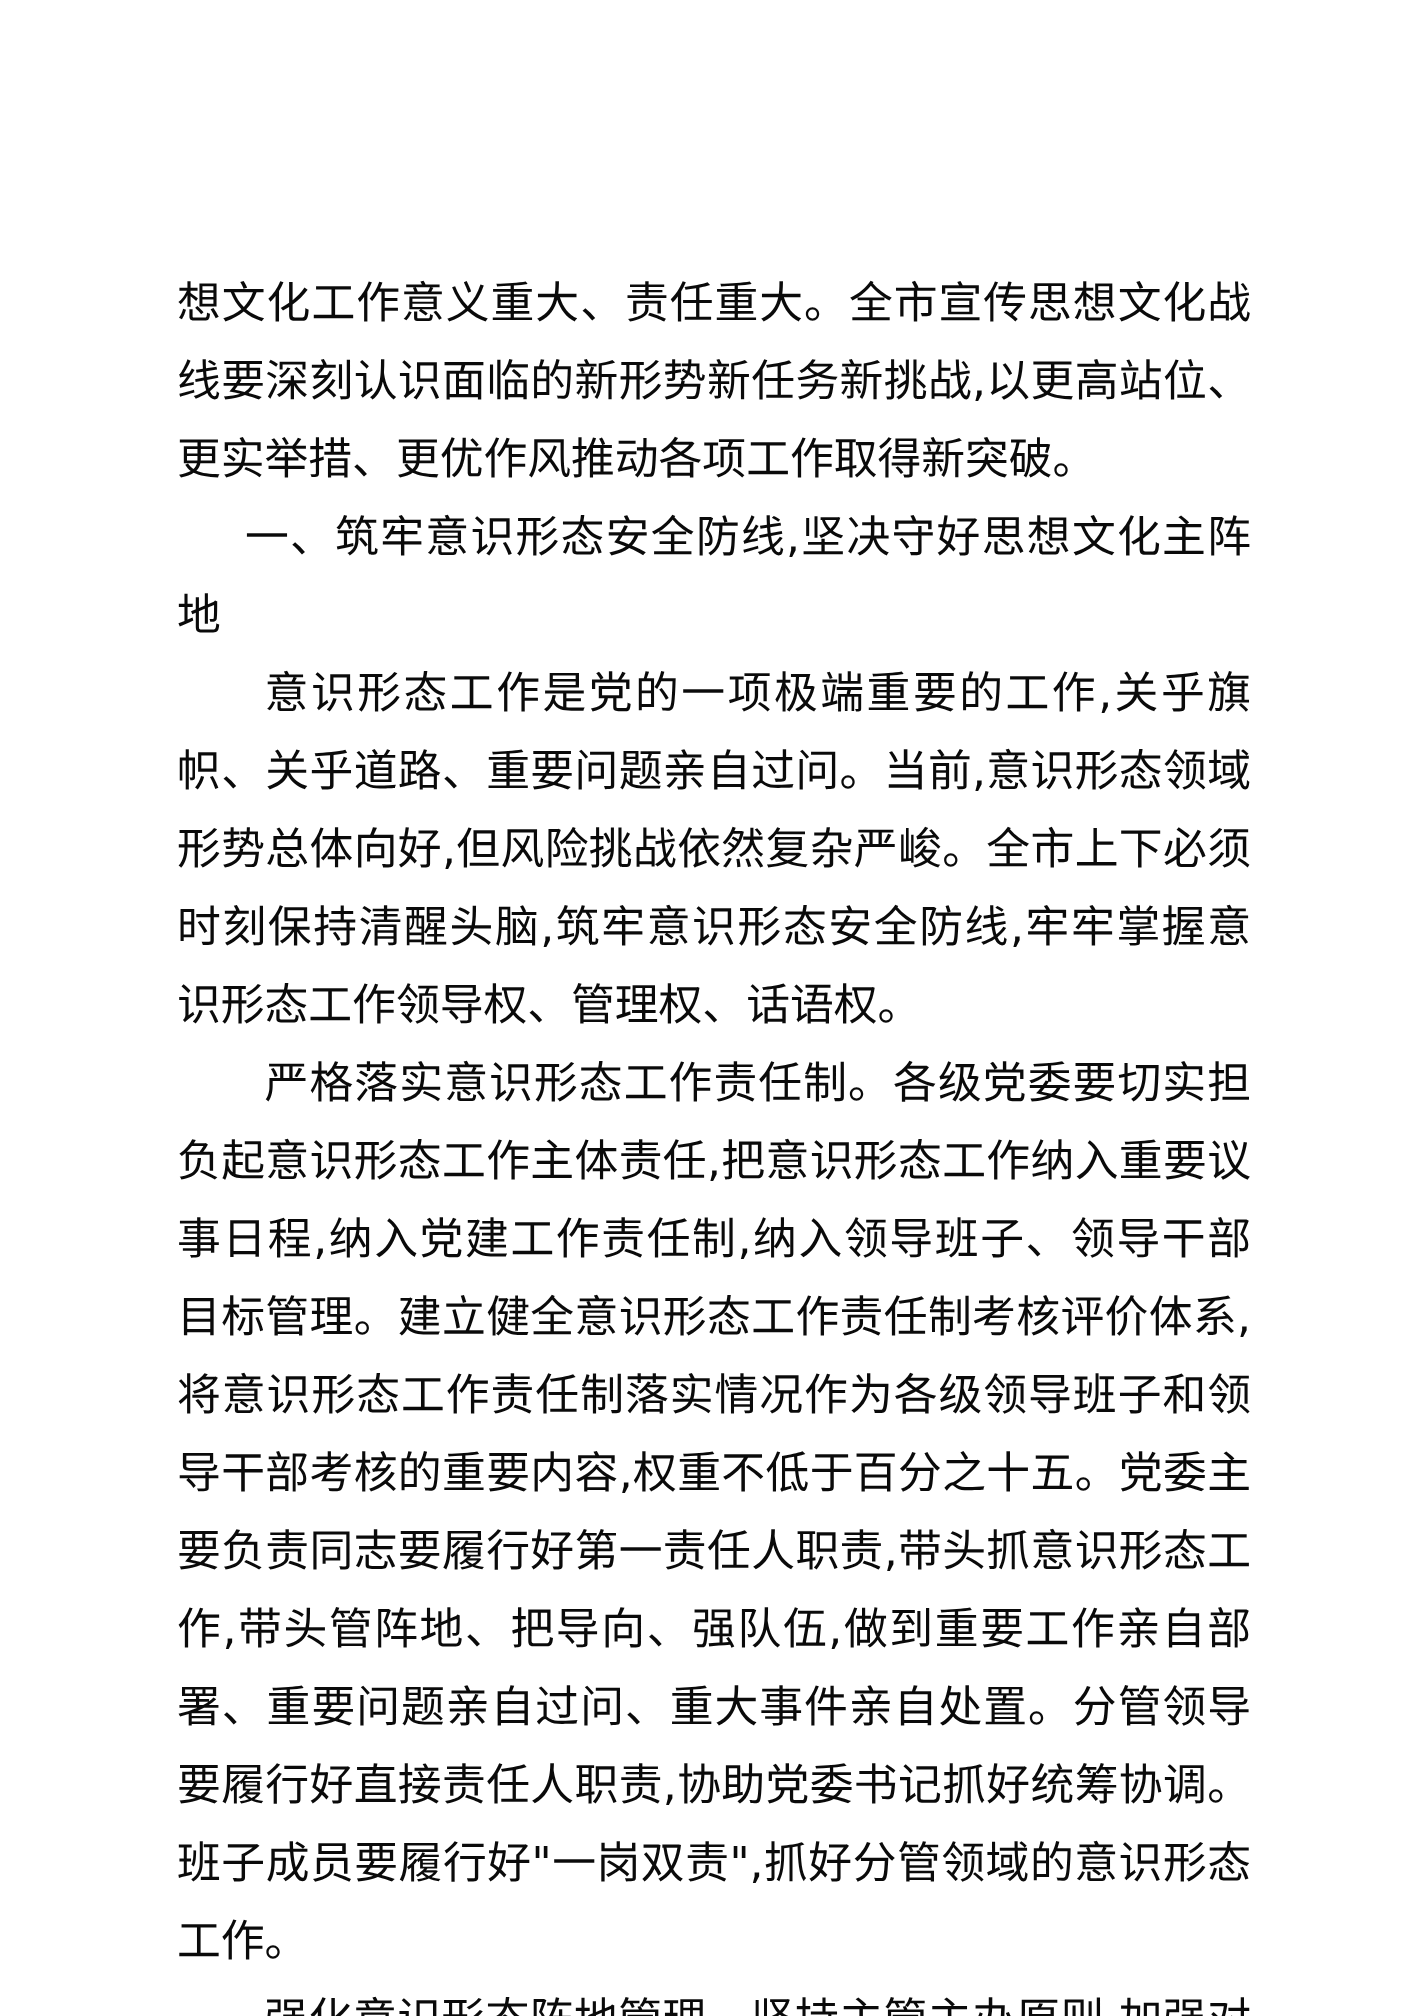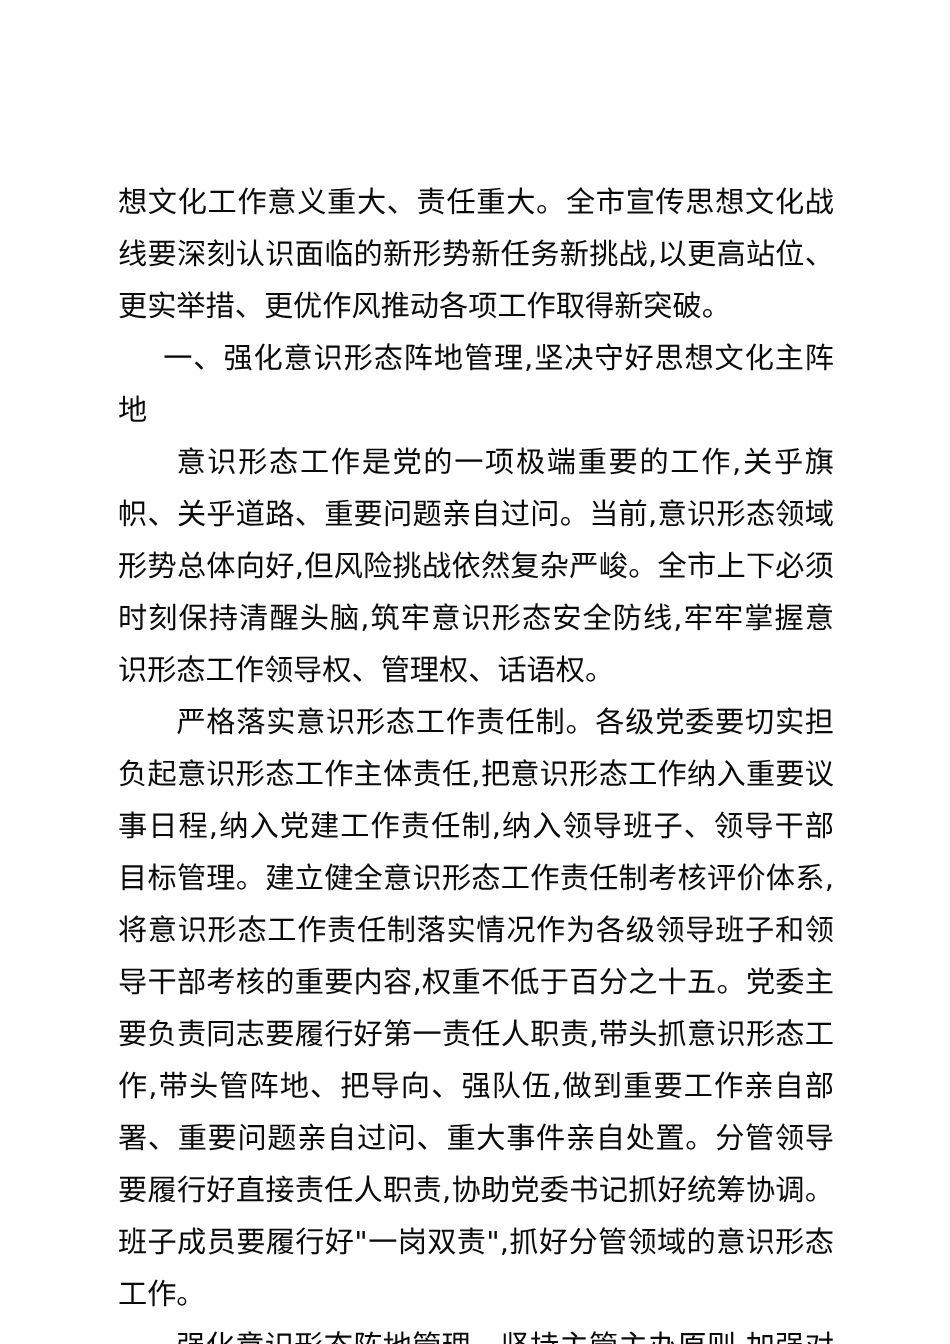--- a/index.html
+++ b/index.html
@@ -49,21 +49,21 @@
   }
 </style>
 </head>
 <body>
 
 <div class="page">
   <div class="doc-body">
 
     <p class="para continued">想文化工作意义重大、责任重大。全市宣传思想文化战线要深刻认识面临的新形势新任务新挑战,以更高站位、更实举措、更优作风推动各项工作取得新突破。</p>
 
-    <p class="para heading">一、强化意识形态阵地管理,坚决守好思想文化主阵地</p>
+    <p class="para heading">一、筑牢意识形态安全防线,坚决守好思想文化主阵地</p>
 
     <p class="para indent">意识形态工作是党的一项极端重要的工作,关乎旗帜、关乎道路、重要问题亲自过问。当前,意识形态领域形势总体向好,但风险挑战依然复杂严峻。全市上下必须时刻保持清醒头脑,筑牢意识形态安全防线,牢牢掌握意识形态工作领导权、管理权、话语权。</p>
 
     <p class="para indent">严格落实意识形态工作责任制。各级党委要切实担负起意识形态工作主体责任,把意识形态工作纳入重要议事日程,纳入党建工作责任制,纳入领导班子、领导干部目标管理。建立健全意识形态工作责任制考核评价体系,将意识形态工作责任制落实情况作为各级领导班子和领导干部考核的重要内容,权重不低于百分之十五。党委主要负责同志要履行好第一责任人职责,带头抓意识形态工作,带头管阵地、把导向、强队伍,做到重要工作亲自部署、重要问题亲自过问、重大事件亲自处置。分管领导要履行好直接责任人职责,协助党委书记抓好统筹协调。班子成员要履行好"一岗双责",抓好分管领域的意识形态工作。</p>
 
     <p class="para indent">强化意识形态阵地管理。坚持主管主办原则,加强对各类意</p>
 
   </div>
 </div>
 

